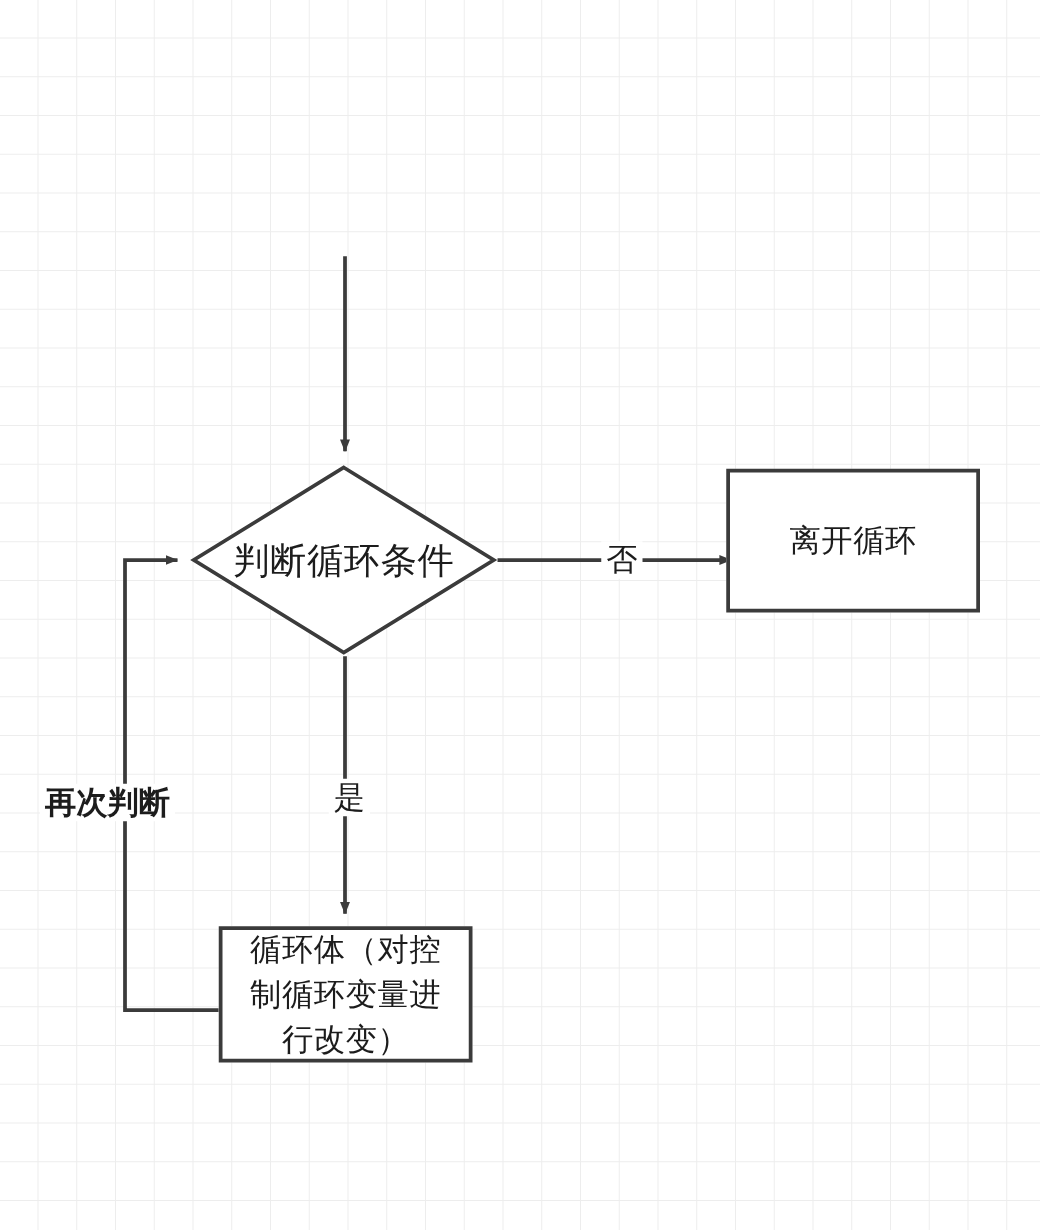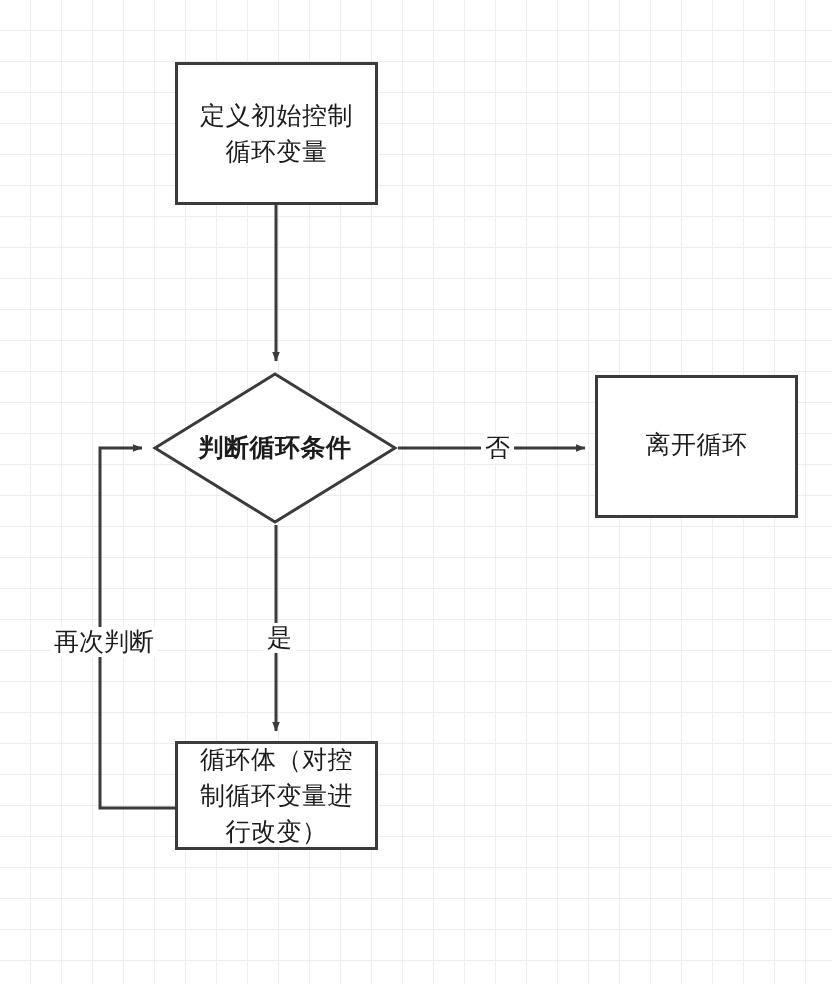--- a/index.html
+++ b/index.html
@@ -67,46 +67,45 @@
   .diamond-shape {
     position: absolute;
     left: 0;
     top: 0;
     width: 100%;
     height: 100%;
   }
   .diamond-label {
     position: relative;
     z-index: 2;
-    font-size: 25px;
+    font-size: 29px;
     line-height: 34px;
     white-space: nowrap;
-    font-weight: bold;
   }
 
   .edge-label {
     position: absolute;
     color: #1c1c1c;
     font-size: 25px;
     line-height: 28px;
     background: #ffffff;
     padding: 1px 4px;
     white-space: nowrap;
   }
 
   
   #node-init       { left: 175px; top: 62px;  width: 203px; height: 143px; }
   #node-condition  { left: 152px; top: 371px; width: 246px; height: 154px; }
-  #node-exit       { left: 595px; top: 375px; width: 203px; height: 143px; font-family: Liberation Mono, monospace; }
+  #node-exit       { left: 581px; top: 375px; width: 203px; height: 115px; }
   #node-body       { left: 175px; top: 741px; width: 203px; height: 109px; }
 
   
   #label-no        { left: 481px; top: 433px; }
   #label-yes       { left: 263px; top: 623px; }
-  #label-again     { left: 50px;  top: 627px; }
+  #label-again     { left: 32px;  top: 627px; font-weight: bold; }
 </style>
 </head>
 <body>
 
 <div id="canvas">
 
   <svg id="edges" viewBox="0 0 832 984" width="832" height="984" xmlns="http://www.w3.org/2000/svg">
     <defs>
       <marker id="arrowhead" markerWidth="10" markerHeight="8" refX="9.5" refY="4" orient="auto" markerUnits="userSpaceOnUse">
         <path d="M 0 0 L 10 4 L 0 8 z" fill="#3b3b3b"></path>
@@ -123,24 +122,20 @@
 
     <g>
       <line x1="276" y1="525" x2="276" y2="731" stroke="#3b3b3b" stroke-width="3" marker-end="url(#arrowhead)"></line>
     </g>
 
     <g>
       <polyline points="175,808 100,808 100,448 142,448" fill="none" stroke="#3b3b3b" stroke-width="3" marker-end="url(#arrowhead)"></polyline>
     </g>
   </svg>
 
-  <div class="node rect-node" id="node-init">
-    <span class="node-text">定义初始控制
-循环变量</span>
-  </div>
 
   <div class="node diamond-node" id="node-condition">
     <svg class="diamond-shape" viewBox="0 0 246 154" preserveAspectRatio="none">
       <polygon points="123,3 243,77 123,151 3,77" fill="#ffffff" stroke="#3b3b3b" stroke-width="3" stroke-linejoin="miter"></polygon>
     </svg>
     <span class="diamond-label">判断循环条件</span>
   </div>
 
   <div class="node rect-node" id="node-exit">
     <span class="node-text">离开循环</span>

